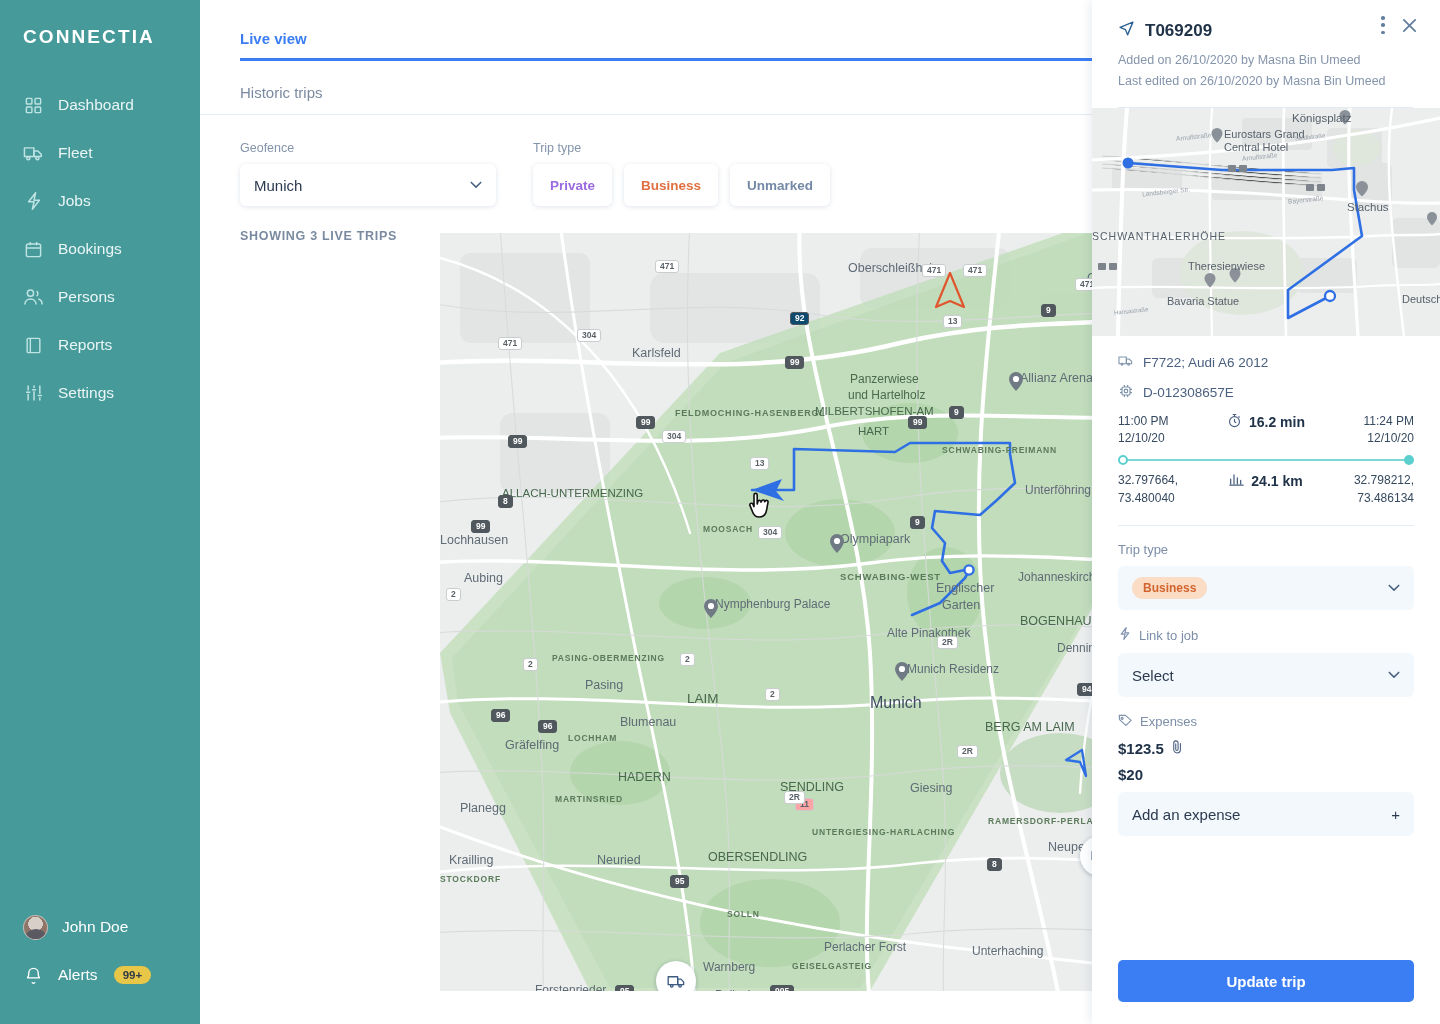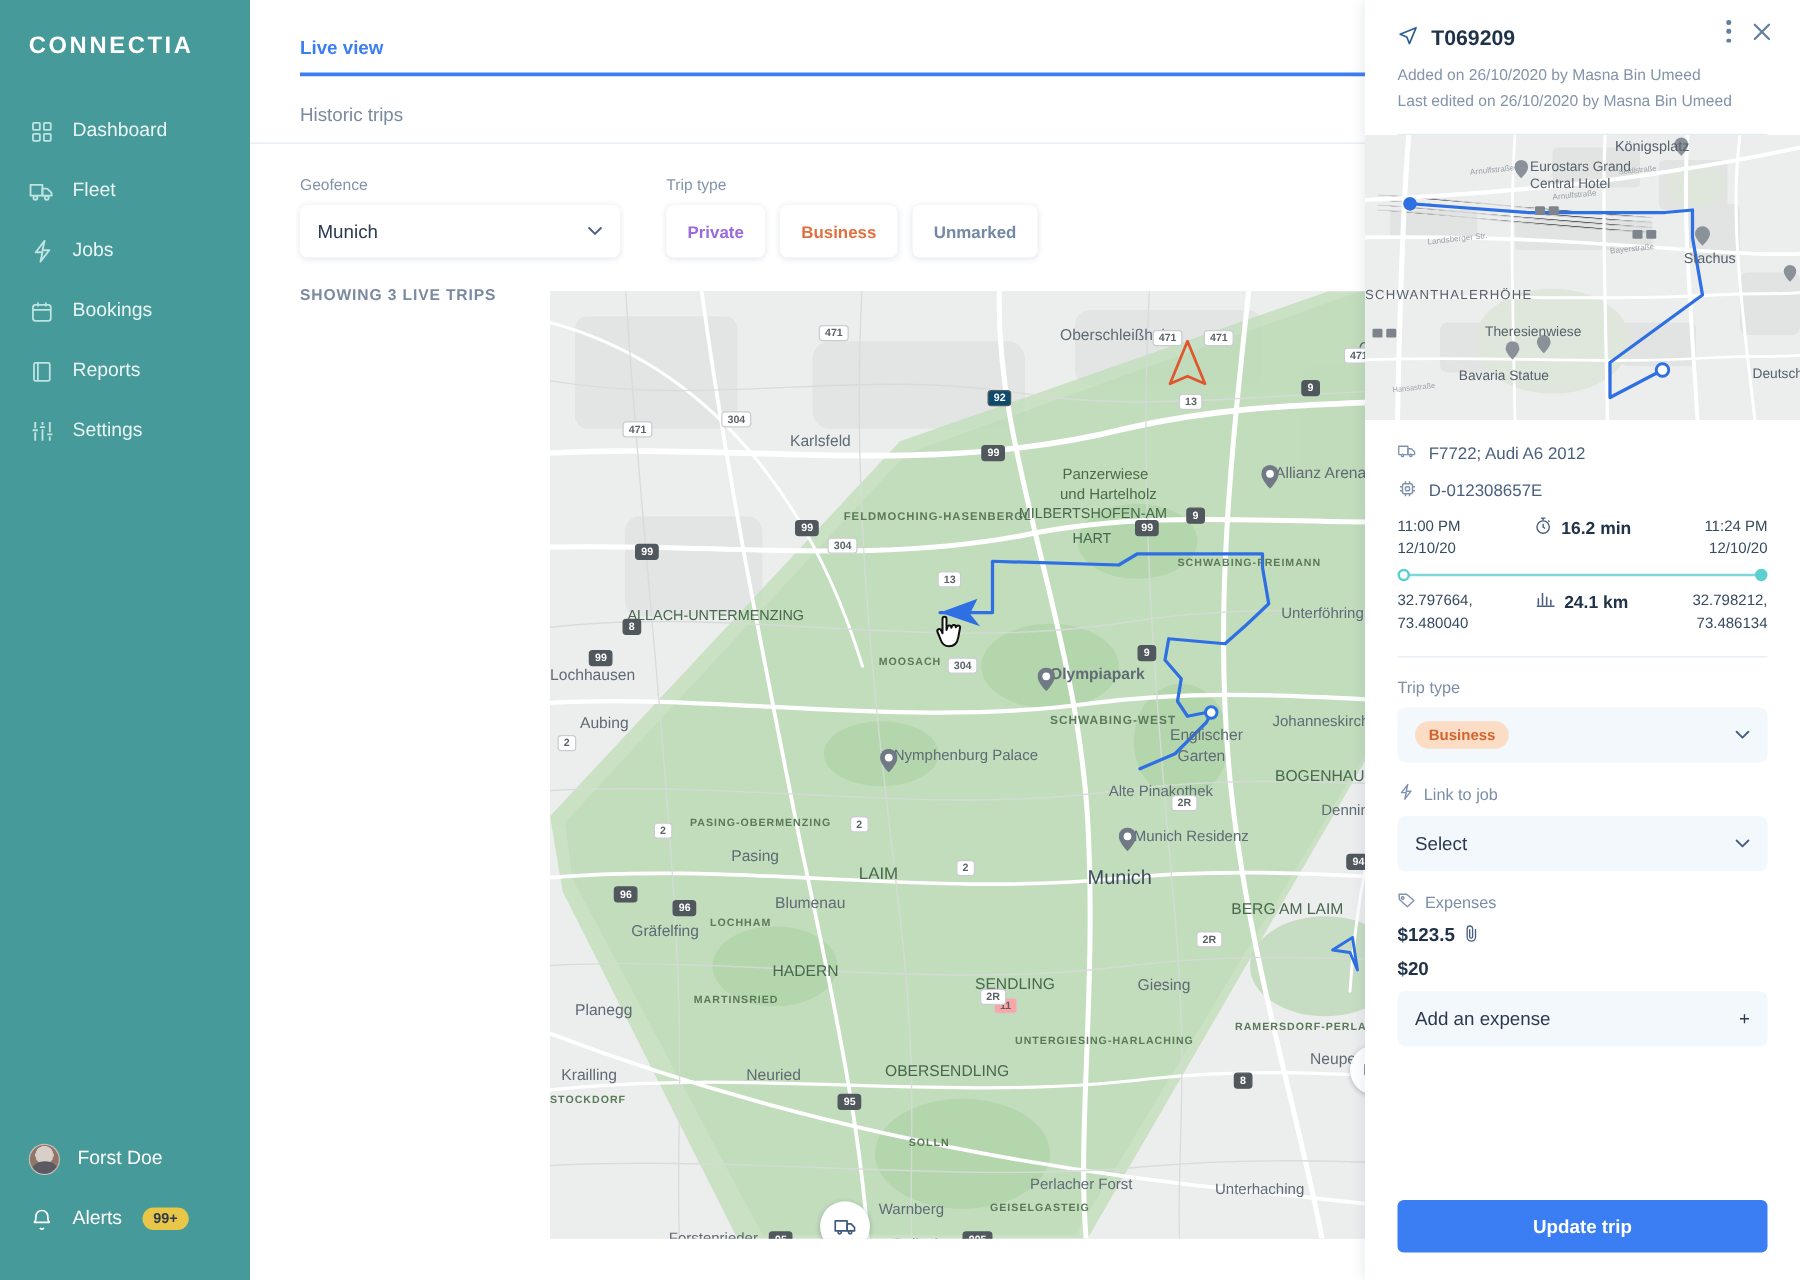--- a/index.html
+++ b/index.html
@@ -225,20 +225,30 @@
       <div class="nav-item">
         <span class="nav-ico">
           <svg width="19" height="19" viewBox="0 0 24 24" fill="none" stroke="#bfe4e4" stroke-width="1.8">
             <rect x="3" y="5" width="18" height="16" rx="2.5"></rect>
               <path d="M3 10h18M8 2.5v4M16 2.5v4"></path>
           </svg>
         </span>
         <span>Bookings</span>
       </div>
 
+      <div class="nav-item">
+        <span class="nav-ico">
+          <svg width="21" height="19" viewBox="0 0 24 22" fill="none" stroke="#bfe4e4" stroke-width="1.7">
+            <circle cx="8.5" cy="6" r="3.6"></circle>
+              <path d="M2 19c0-3.7 2.9-6.3 6.5-6.3S15 15.3 15 19"></path>
+            <path d="M15.5 3.5a3.6 3.6 0 0 1 0 6M17.5 12.8c2.6.6 4.5 3 4.5 6.2"></path>
+          </svg>
+        </span>
+        <span>Persons</span>
+      </div>
 
       <div class="nav-item">
         <span class="nav-ico">
           <svg width="19" height="19" viewBox="0 0 24 24" fill="none" stroke="#bfe4e4" stroke-width="1.8">
             <rect x="4" y="3" width="16" height="18" rx="1.5"></rect>
               <path d="M8 3v18"></path>
           </svg>
         </span>
         <span>Reports</span>
       </div>
@@ -250,21 +260,21 @@
             <path d="M2.5 11h5M9.5 8h5M16.5 15h5"></path>
           </svg>
         </span>
         <span>Settings</span>
       </div>
     </nav>
 
     <div class="side-bottom">
       <div class="side-row">
         <span class="avatar"></span>
-        <span>Forst Doe</span>
+        <span>John Doe</span>
       </div>
       <div class="side-row">
         <span class="nav-ico">
           <svg width="19" height="19" viewBox="0 0 24 24" fill="none" stroke="#ffffff" stroke-width="1.7">
             <path d="M6 9a6 6 0 0 1 12 0c0 5 2 6 2 6H4s2-1 2-6z"></path>
               <path d="M10 20.5a2.2 2.2 0 0 0 4 0"></path>
           </svg>
         </span>
         <span>Alerts</span>
         <span class="badge">99+</span>
@@ -393,21 +403,21 @@
           <div style="position: absolute; left: 408px; top: 155px; font-size: 12px; color: rgb(74, 107, 74); white-space: nowrap;">und Hartelholz</div>
           <div style="position: absolute; left: 580px; top: 138px; font-size: 12.5px; color: rgb(95, 107, 117); white-space: nowrap;">Allianz Arena</div>
           <div style="position: absolute; left: 235px; top: 175px; font-size: 9px; color: rgb(90, 122, 90); white-space: nowrap; letter-spacing: 0.8px; font-weight: bold;">FELDMOCHING-HASENBERGL</div>
           <div style="position: absolute; left: 375px; top: 172px; font-size: 11.5px; color: rgb(71, 104, 77); white-space: nowrap;">MILBERTSHOFEN-AM</div>
           <div style="position: absolute; left: 418px; top: 192px; font-size: 11.5px; color: rgb(71, 104, 77); white-space: nowrap;">HART</div>
           <div style="position: absolute; left: 502px; top: 212px; font-size: 8.5px; color: rgb(90, 122, 90); white-space: nowrap; letter-spacing: 0.8px; font-weight: bold;">SCHWABING-FREIMANN</div>
           <div style="position: absolute; left: 62px; top: 254px; font-size: 11.5px; color: rgb(71, 104, 77); white-space: nowrap;">ALLACH-UNTERMENZING</div>
           <div style="position: absolute; left: 585px; top: 250px; font-size: 12px; color: rgb(95, 107, 117); white-space: nowrap;">Unterföhring</div>
           <div style="position: absolute; left: 0px; top: 300px; font-size: 12.5px; color: rgb(95, 107, 117); white-space: nowrap;">Lochhausen</div>
           <div style="position: absolute; left: 263px; top: 291px; font-size: 8.5px; color: rgb(90, 122, 90); white-space: nowrap; letter-spacing: 0.8px; font-weight: bold;">MOOSACH</div>
-          <div style="position: absolute; left: 400px; top: 299px; font-size: 12.5px; color: rgb(95, 107, 117); white-space: nowrap; font-weight: bold;">Olympiapark</div>
+          <div style="position: absolute; left: 400px; top: 299px; font-size: 12.5px; color: rgb(95, 107, 117); white-space: nowrap;">Olympiapark</div>
           <div style="position: absolute; left: 772px; top: 293px; font-size: 12px; color: rgb(95, 107, 117); white-space: nowrap;">Aschhei</div>
           <div style="position: absolute; left: 24px; top: 338px; font-size: 12.5px; color: rgb(95, 107, 117); white-space: nowrap;">Aubing</div>
           <div style="position: absolute; left: 400px; top: 338px; font-size: 9.5px; color: rgb(90, 122, 90); white-space: nowrap; letter-spacing: 0.8px; font-weight: bold;">SCHWABING-WEST</div>
           <div style="position: absolute; left: 496px; top: 348px; font-size: 12.5px; color: rgb(95, 107, 117); white-space: nowrap;">Englischer</div>
           <div style="position: absolute; left: 502px; top: 365px; font-size: 12.5px; color: rgb(95, 107, 117); white-space: nowrap;">Garten</div>
           <div style="position: absolute; left: 578px; top: 337px; font-size: 12px; color: rgb(95, 107, 117); white-space: nowrap;">Johanneskirchen</div>
           <div style="position: absolute; left: 758px; top: 338px; font-size: 12px; color: rgb(95, 107, 117); white-space: nowrap;">XXXLutz Asc</div>
           <div style="position: absolute; left: 275px; top: 364px; font-size: 12px; color: rgb(95, 107, 117); white-space: nowrap;">Nymphenburg Palace</div>
           <div style="position: absolute; left: 580px; top: 381px; font-size: 12.5px; color: rgb(71, 104, 77); white-space: nowrap;">BOGENHAUSEN</div>
           <div style="position: absolute; left: 112px; top: 420px; font-size: 8.5px; color: rgb(90, 122, 90); white-space: nowrap; letter-spacing: 0.8px; font-weight: bold;">PASING-OBERMENZING</div>

